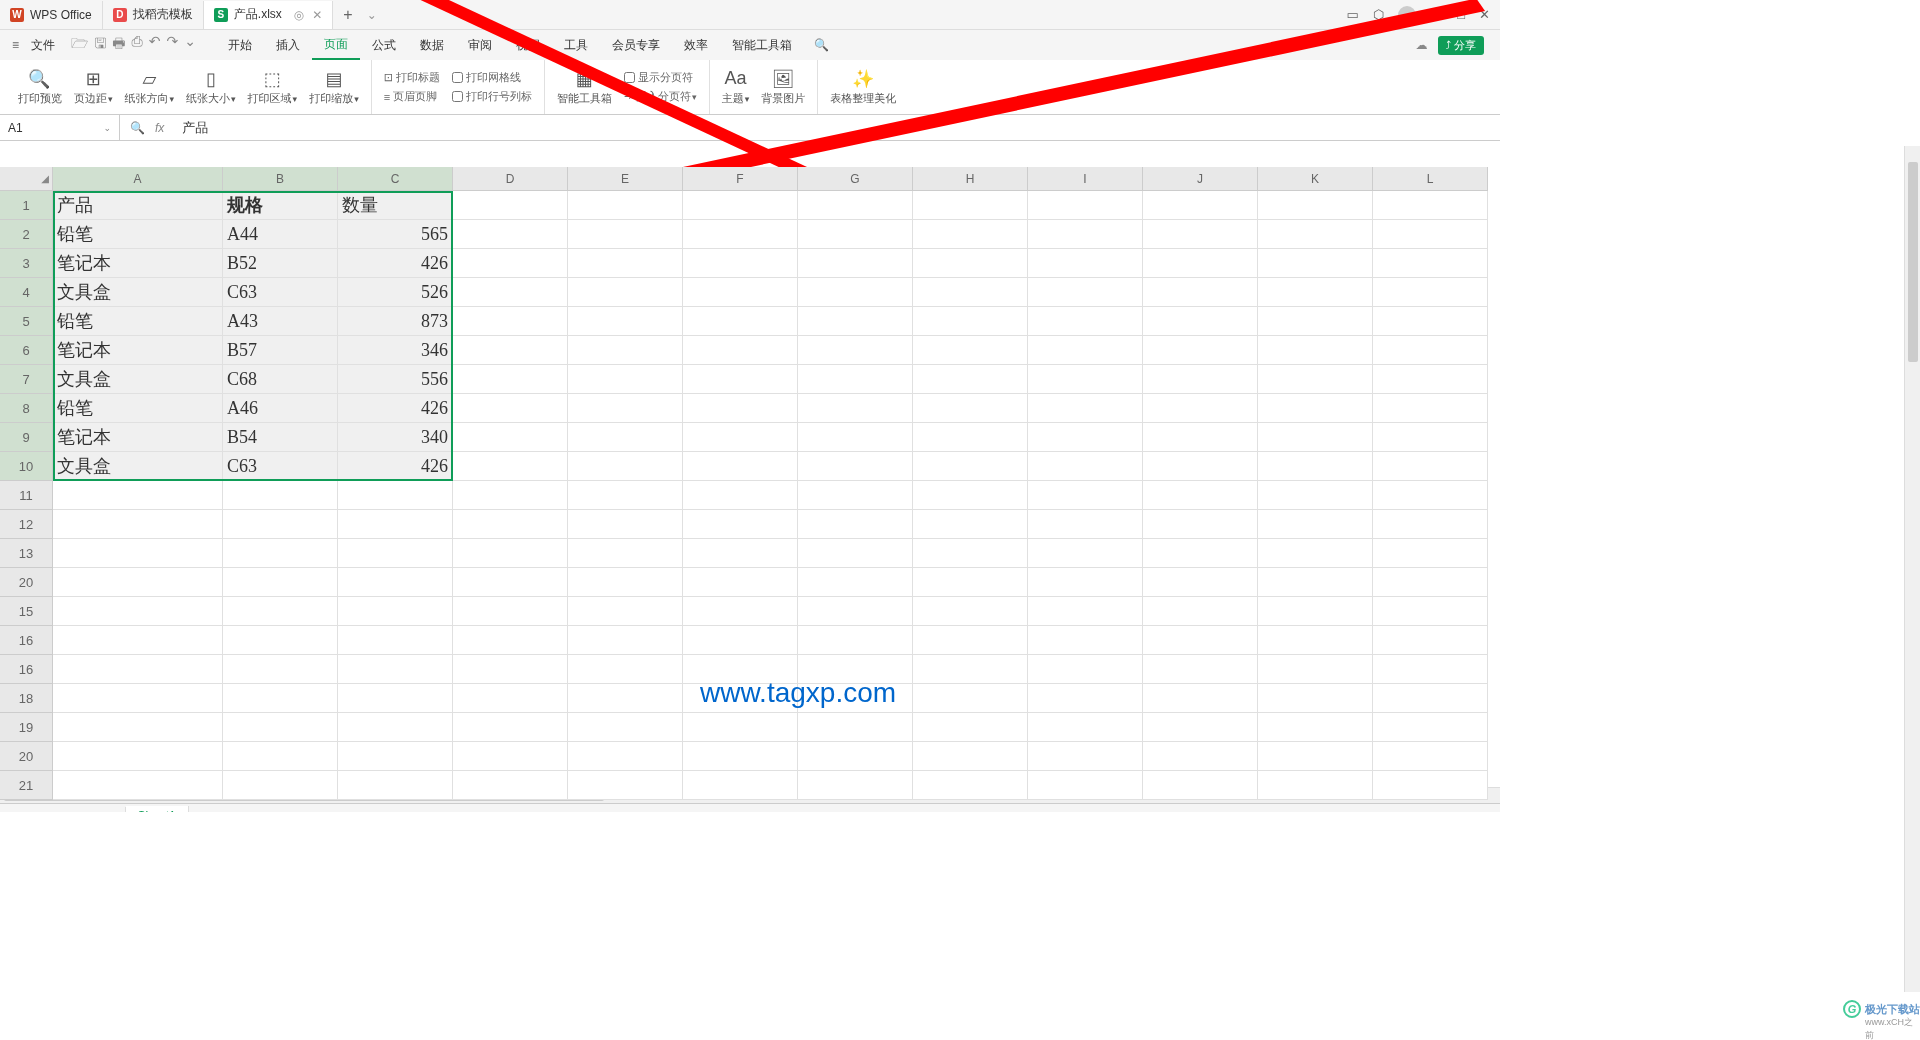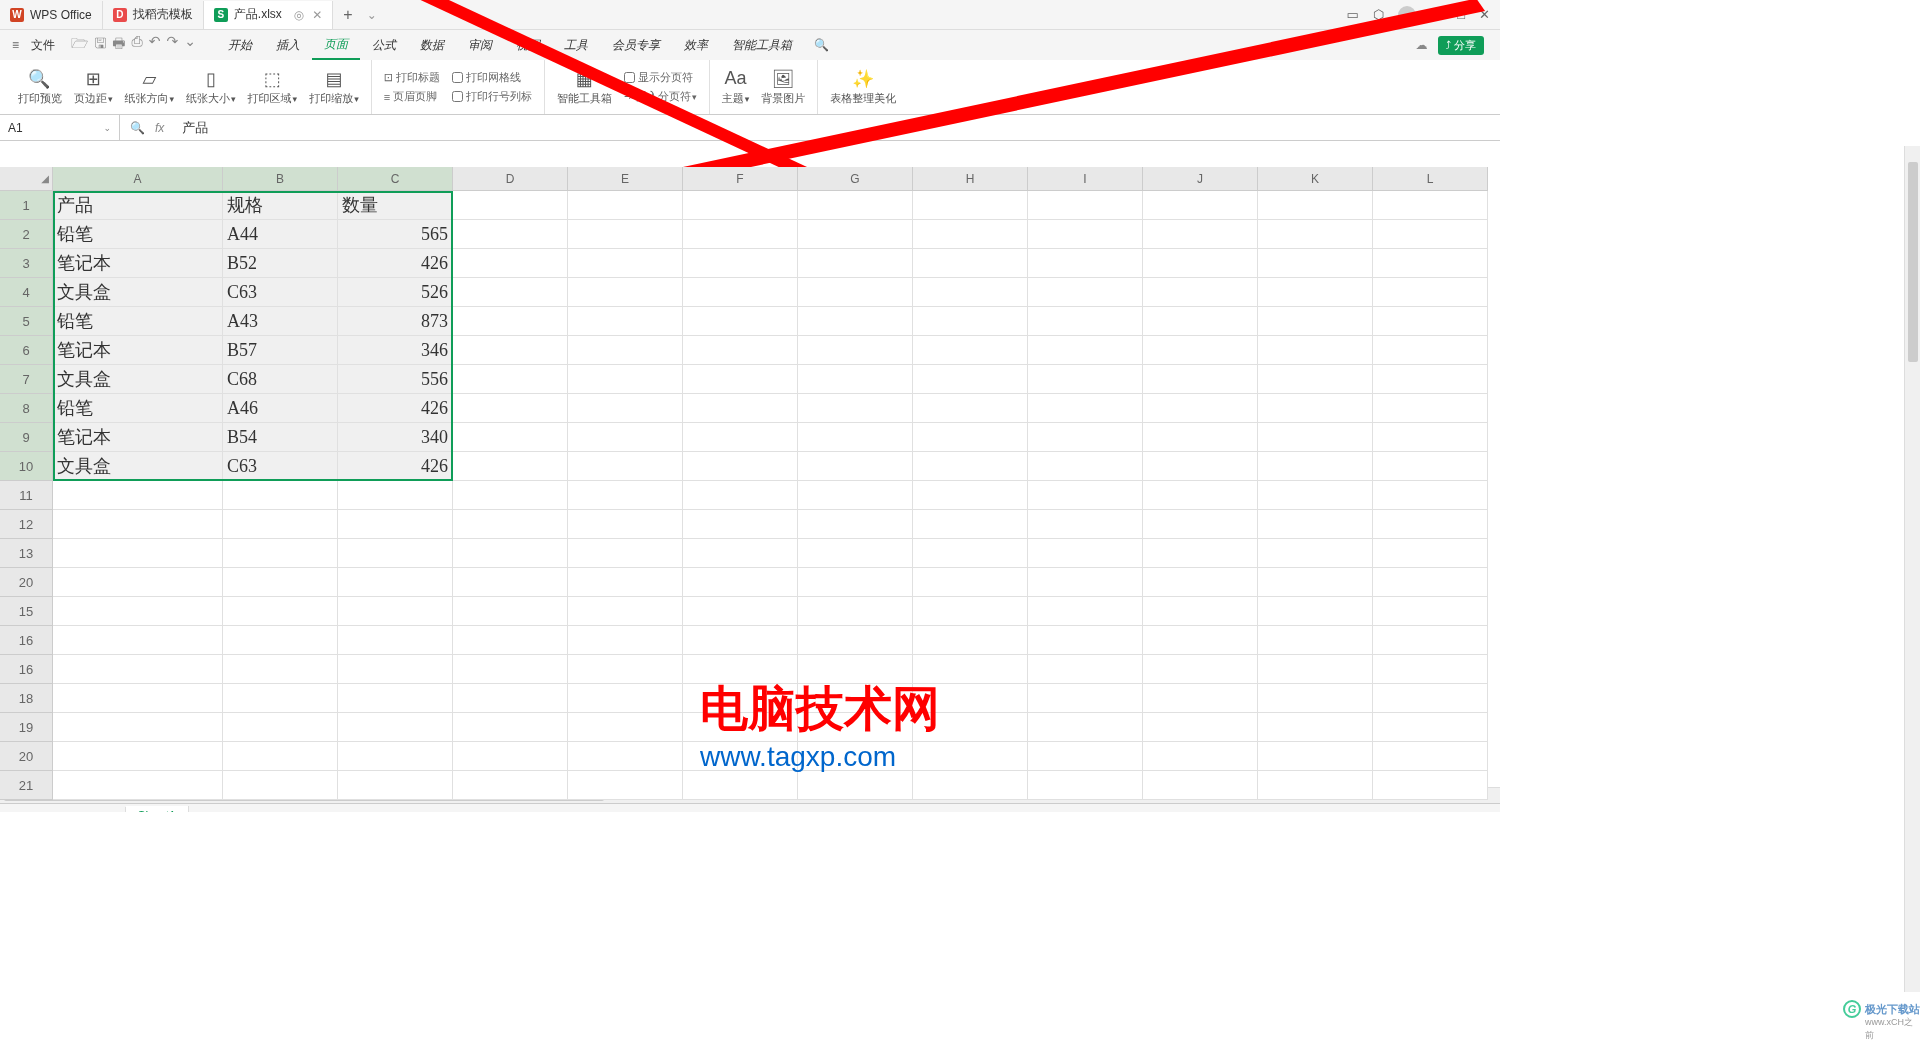--- a/index.html
+++ b/index.html
@@ -19,21 +19,21 @@
 .title-right span { color: #666; cursor: pointer; font-size: 13px; }
 .title-right .avatar { width: 18px; height: 18px; border-radius: 50%; background: #ccc; }
 
 
 .menubar { height: 30px; background: #f5f5f5; display: flex; align-items: center; padding: 0 6px; }
 .menu-hamburger { padding: 0 6px; color: #666; }
 .menu-file { padding: 0 6px; }
 .menu-icons { display: flex; gap: 6px; padding: 0 10px; color: #888; }
 .menu-icons span { cursor: pointer; font-size: 14px; }
 .menu-tabs { display: flex; margin-left: 10px; }
-.menu-tab { padding: 0 12px; height: 30px; display: flex; align-items: center; cursor: pointer; font-style: italic; }
+.menu-tab { padding: 0 12px; height: 30px; display: flex; align-items: center; cursor: pointer; }
 .menu-tab.active { color: #0f9d58; border-bottom: 2px solid #0f9d58; }
 .menu-search { margin-left: 10px; color: #888; cursor: pointer; }
 .menu-right { margin-left: auto; display: flex; align-items: center; gap: 10px; padding-right: 10px; }
 .share-btn { background: #0f9d58; color: #fff; padding: 2px 8px; border-radius: 3px; font-size: 11px; display: flex; align-items: center; gap: 3px; }
 
 
 .ribbon { height: 55px; background: #fff; border-bottom: 1px solid #ccc; display: flex; align-items: center; padding: 0 6px; }
 .ribbon-group { display: flex; align-items: center; border-right: 1px solid #e0e0e0; padding: 0 6px; height: 100%; }
 .ribbon-btn { display: flex; flex-direction: column; align-items: center; padding: 0 6px; cursor: pointer; gap: 2px; }
 .ribbon-btn .ico { font-size: 18px; color: #555; height: 20px; display: flex; align-items: center; }
@@ -296,21 +296,21 @@
       <div class="row-h">16</div>
       <div class="row-h">16</div>
       <div class="row-h">18</div>
       <div class="row-h">19</div>
       <div class="row-h">20</div>
       <div class="row-h">21</div>
     </div>
   <div class="cells" id="cells">
       <div class="cell-row">
         <div class="cell data" style="width: 170px;">产品</div>
-        <div class="cell data" style="width: 115px;">规格</div>
+        <div class="cell data" style="width: 115px; font-weight: bold;">规格</div>
         <div class="cell data" style="width: 115px;">数量</div>
         <div class="cell" style="width: 115px;"></div>
         <div class="cell" style="width: 115px;"></div>
         <div class="cell" style="width: 115px;"></div>
         <div class="cell" style="width: 115px;"></div>
         <div class="cell" style="width: 115px;"></div>
         <div class="cell" style="width: 115px;"></div>
         <div class="cell" style="width: 115px;"></div>
         <div class="cell" style="width: 115px;"></div>
         <div class="cell" style="width: 115px;"></div>
@@ -592,21 +592,20 @@
         <div class="cell" style="width: 115px;"></div>
         <div class="cell" style="width: 115px;"></div>
         <div class="cell" style="width: 115px;"></div>
         <div class="cell" style="width: 115px;"></div>
         <div class="cell" style="width: 115px;"></div>
       </div>
     </div>
   <div class="selection-border" id="sel-border" style="width: 400px; height: 290px;"></div>
   <div class="watermark">
     <div class="wm-text">
-      <span class="t1">电脑技术网</span>
       <span class="t2">www.tagxp.com</span>
     </div>
   </div>
 </div>
 
 <div class="scrollbar-h">
     <div class="thumb"></div>
   </div>
 
 <div class="sheet-tabs">

